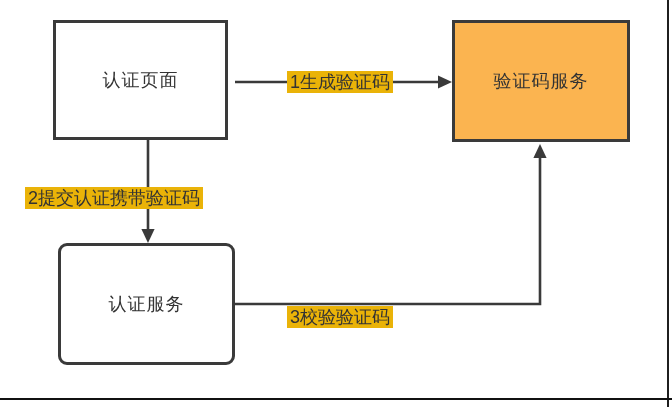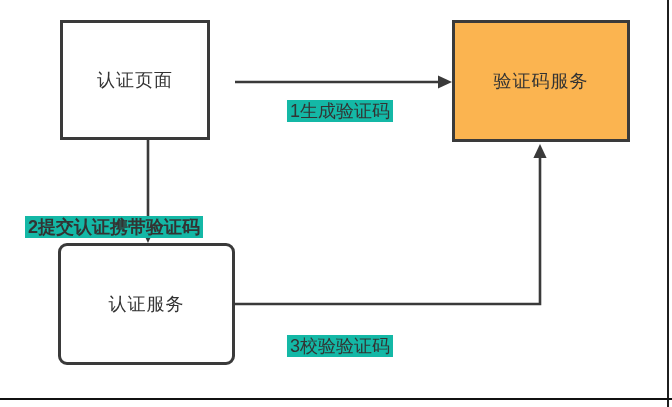--- a/index.html
+++ b/index.html
@@ -20,41 +20,40 @@
     box-sizing: border-box;
     border: 3px solid #3a3a3a;
     background: #ffffff;
     display: flex;
     align-items: center;
     justify-content: center;
     font-size: 18px;
     color: #333333;
     letter-spacing: 1px;
   }
-  .node-auth-page   { left: 60px;  top: 20px;  width: 150px; height: 120px; }
+  .node-auth-page   { left: 53px;  top: 20px;  width: 175px; height: 120px; }
   .node-captcha     { left: 452px; top: 20px;  width: 178px; height: 122px; background: #fbb450; }
   .node-auth-service{ left: 58px;  top: 243px; width: 177px; height: 122px; border-radius: 9px; }
   .connectors {
     position: absolute;
     left: 0; top: 0;
     width: 672px;
     height: 407px;
   }
   .edge-label {
     position: absolute;
-    background: #14b8a6;
+    background: #eab308;
     color: #333333;
     font-size: 18px;
     line-height: 22px;
     white-space: nowrap;
     padding: 0 3px;
-    margin-top: 29px;
   }
   .edge-label-1 { left: 340px; top: 82px;  transform: translate(-50%, -50%); }
-  .edge-label-2 { left: 25px;  top: 198px; transform: translate(0, -50%); font-weight: bold; }
+  .edge-label-2 { left: 25px;  top: 198px; transform: translate(0, -50%); }
   .edge-label-3 { left: 340px; top: 317px; transform: translate(-50%, -50%); }
   .page-border-right {
     position: absolute;
     left: 667px; top: 0;
     width: 2px; height: 407px;
     background: #1f1f1f;
   }
   .page-border-bottom {
     position: absolute;
     left: 0; top: 398px;

